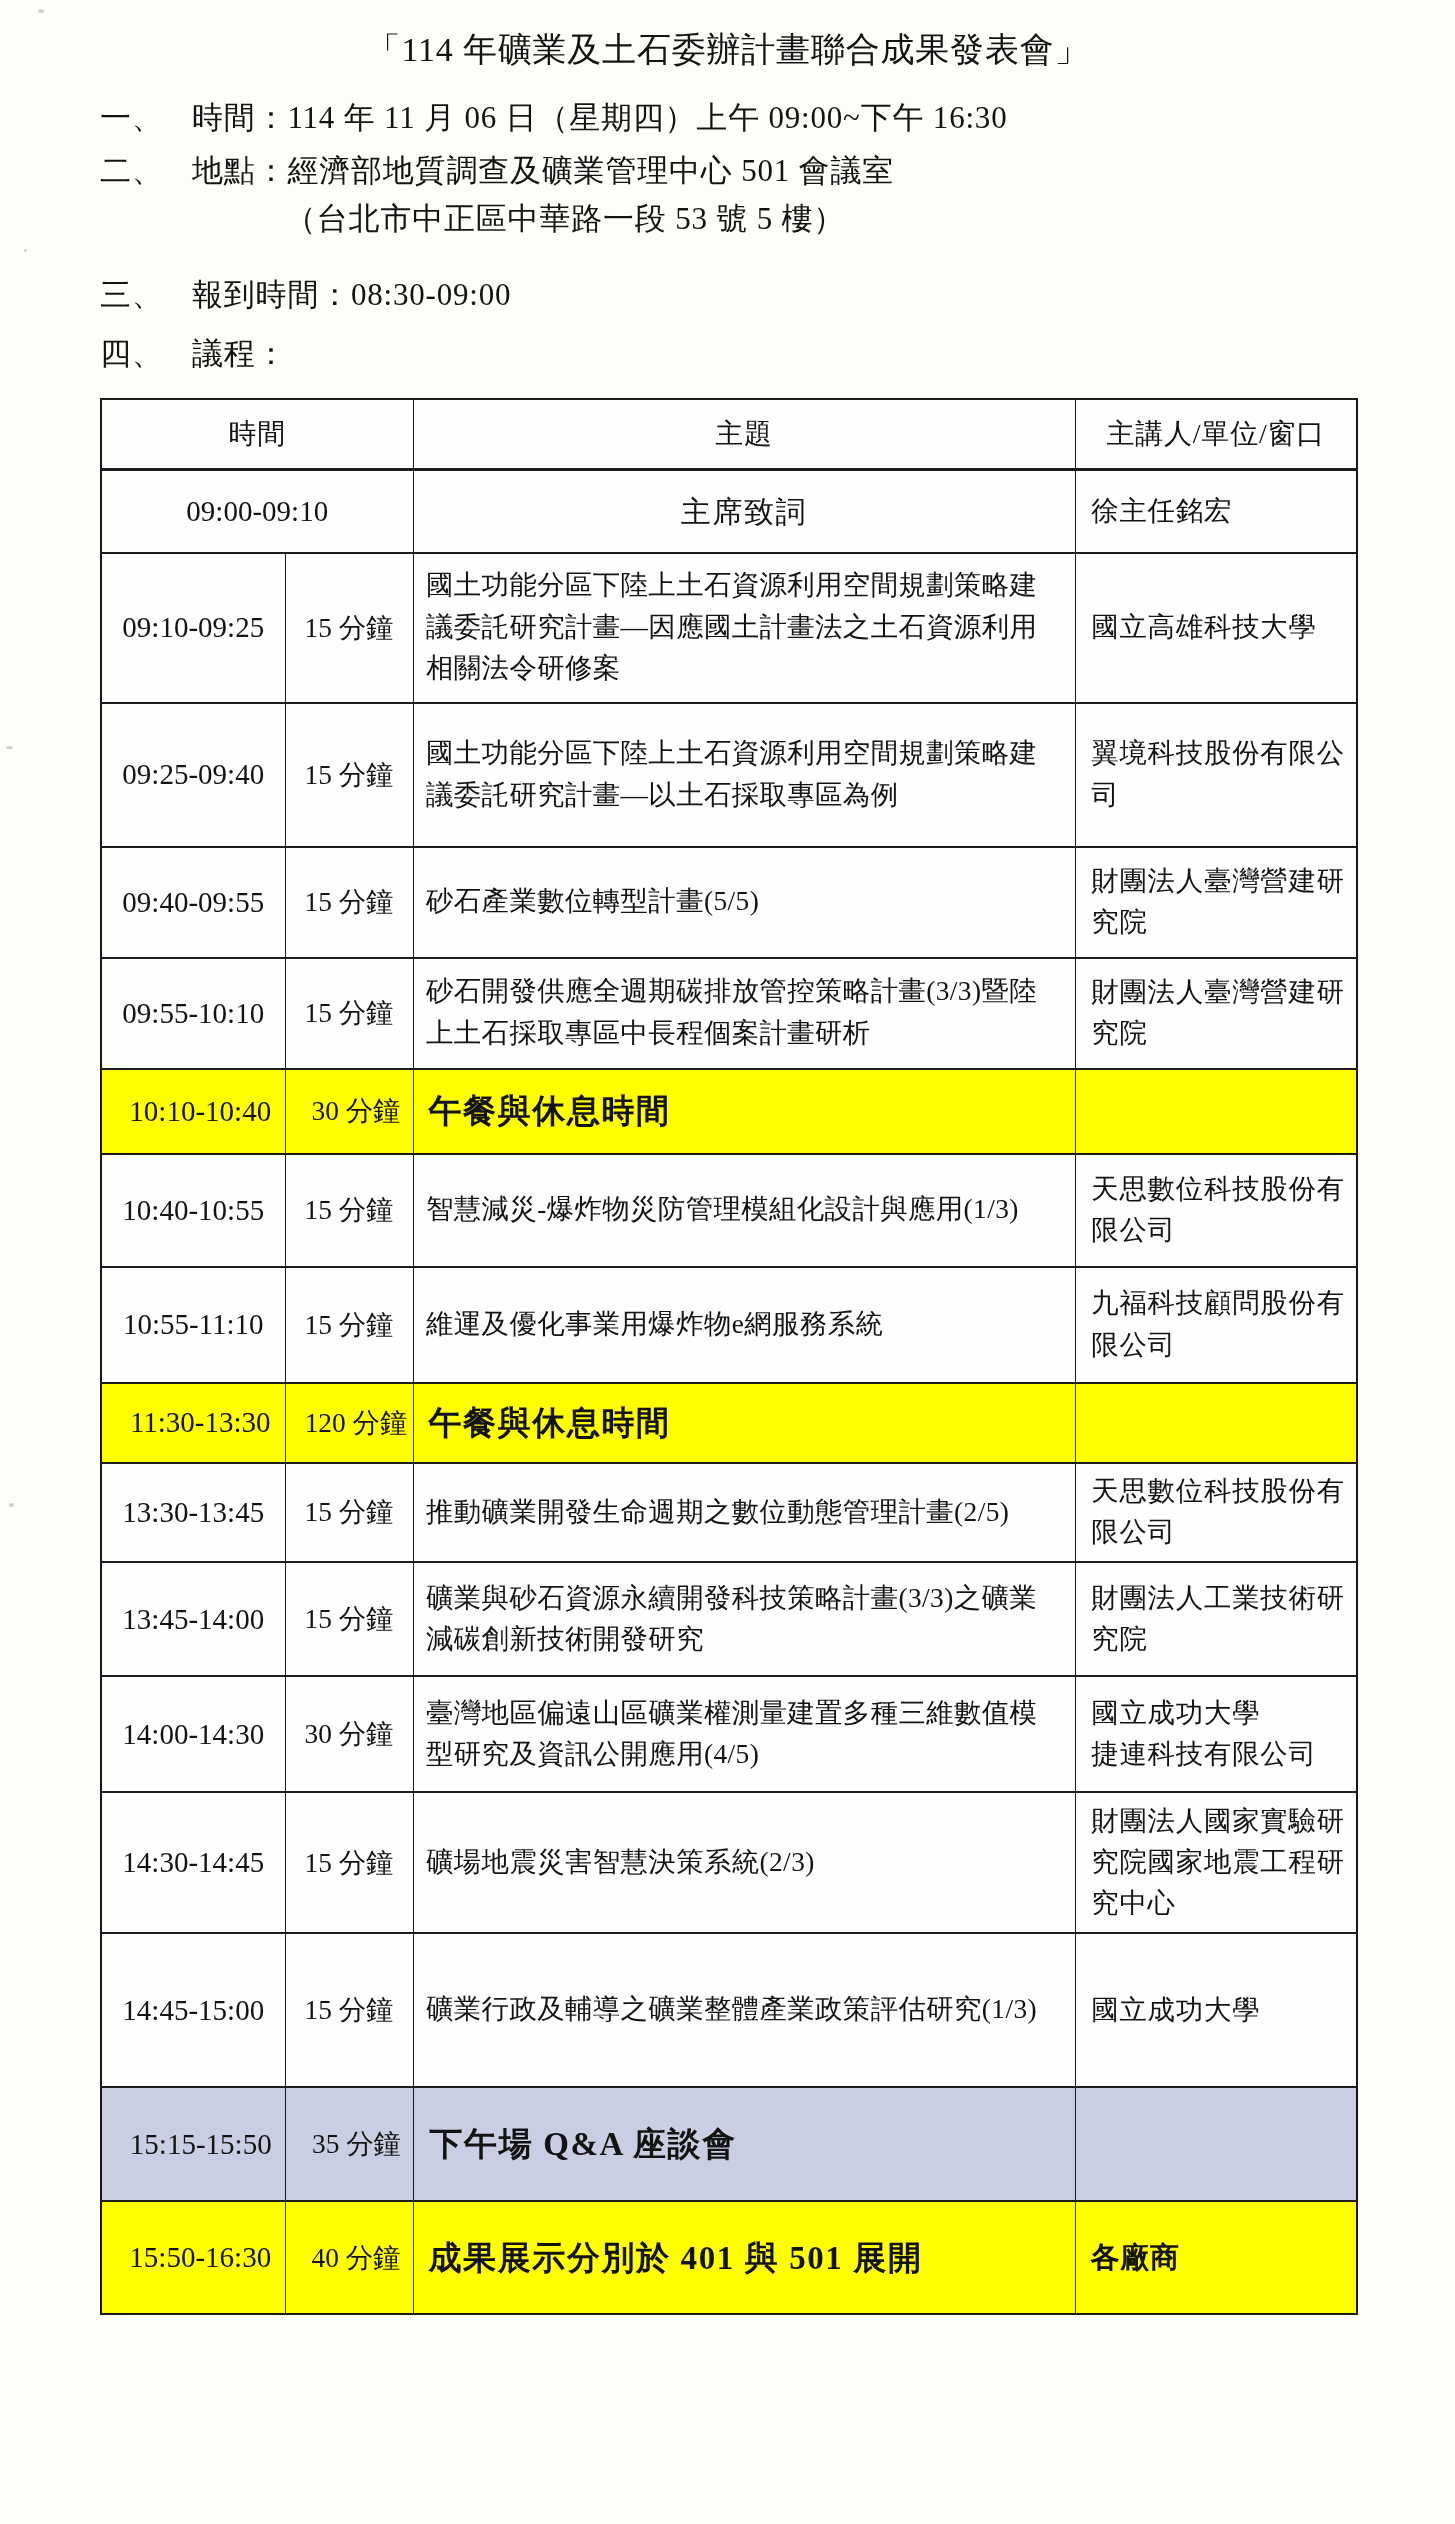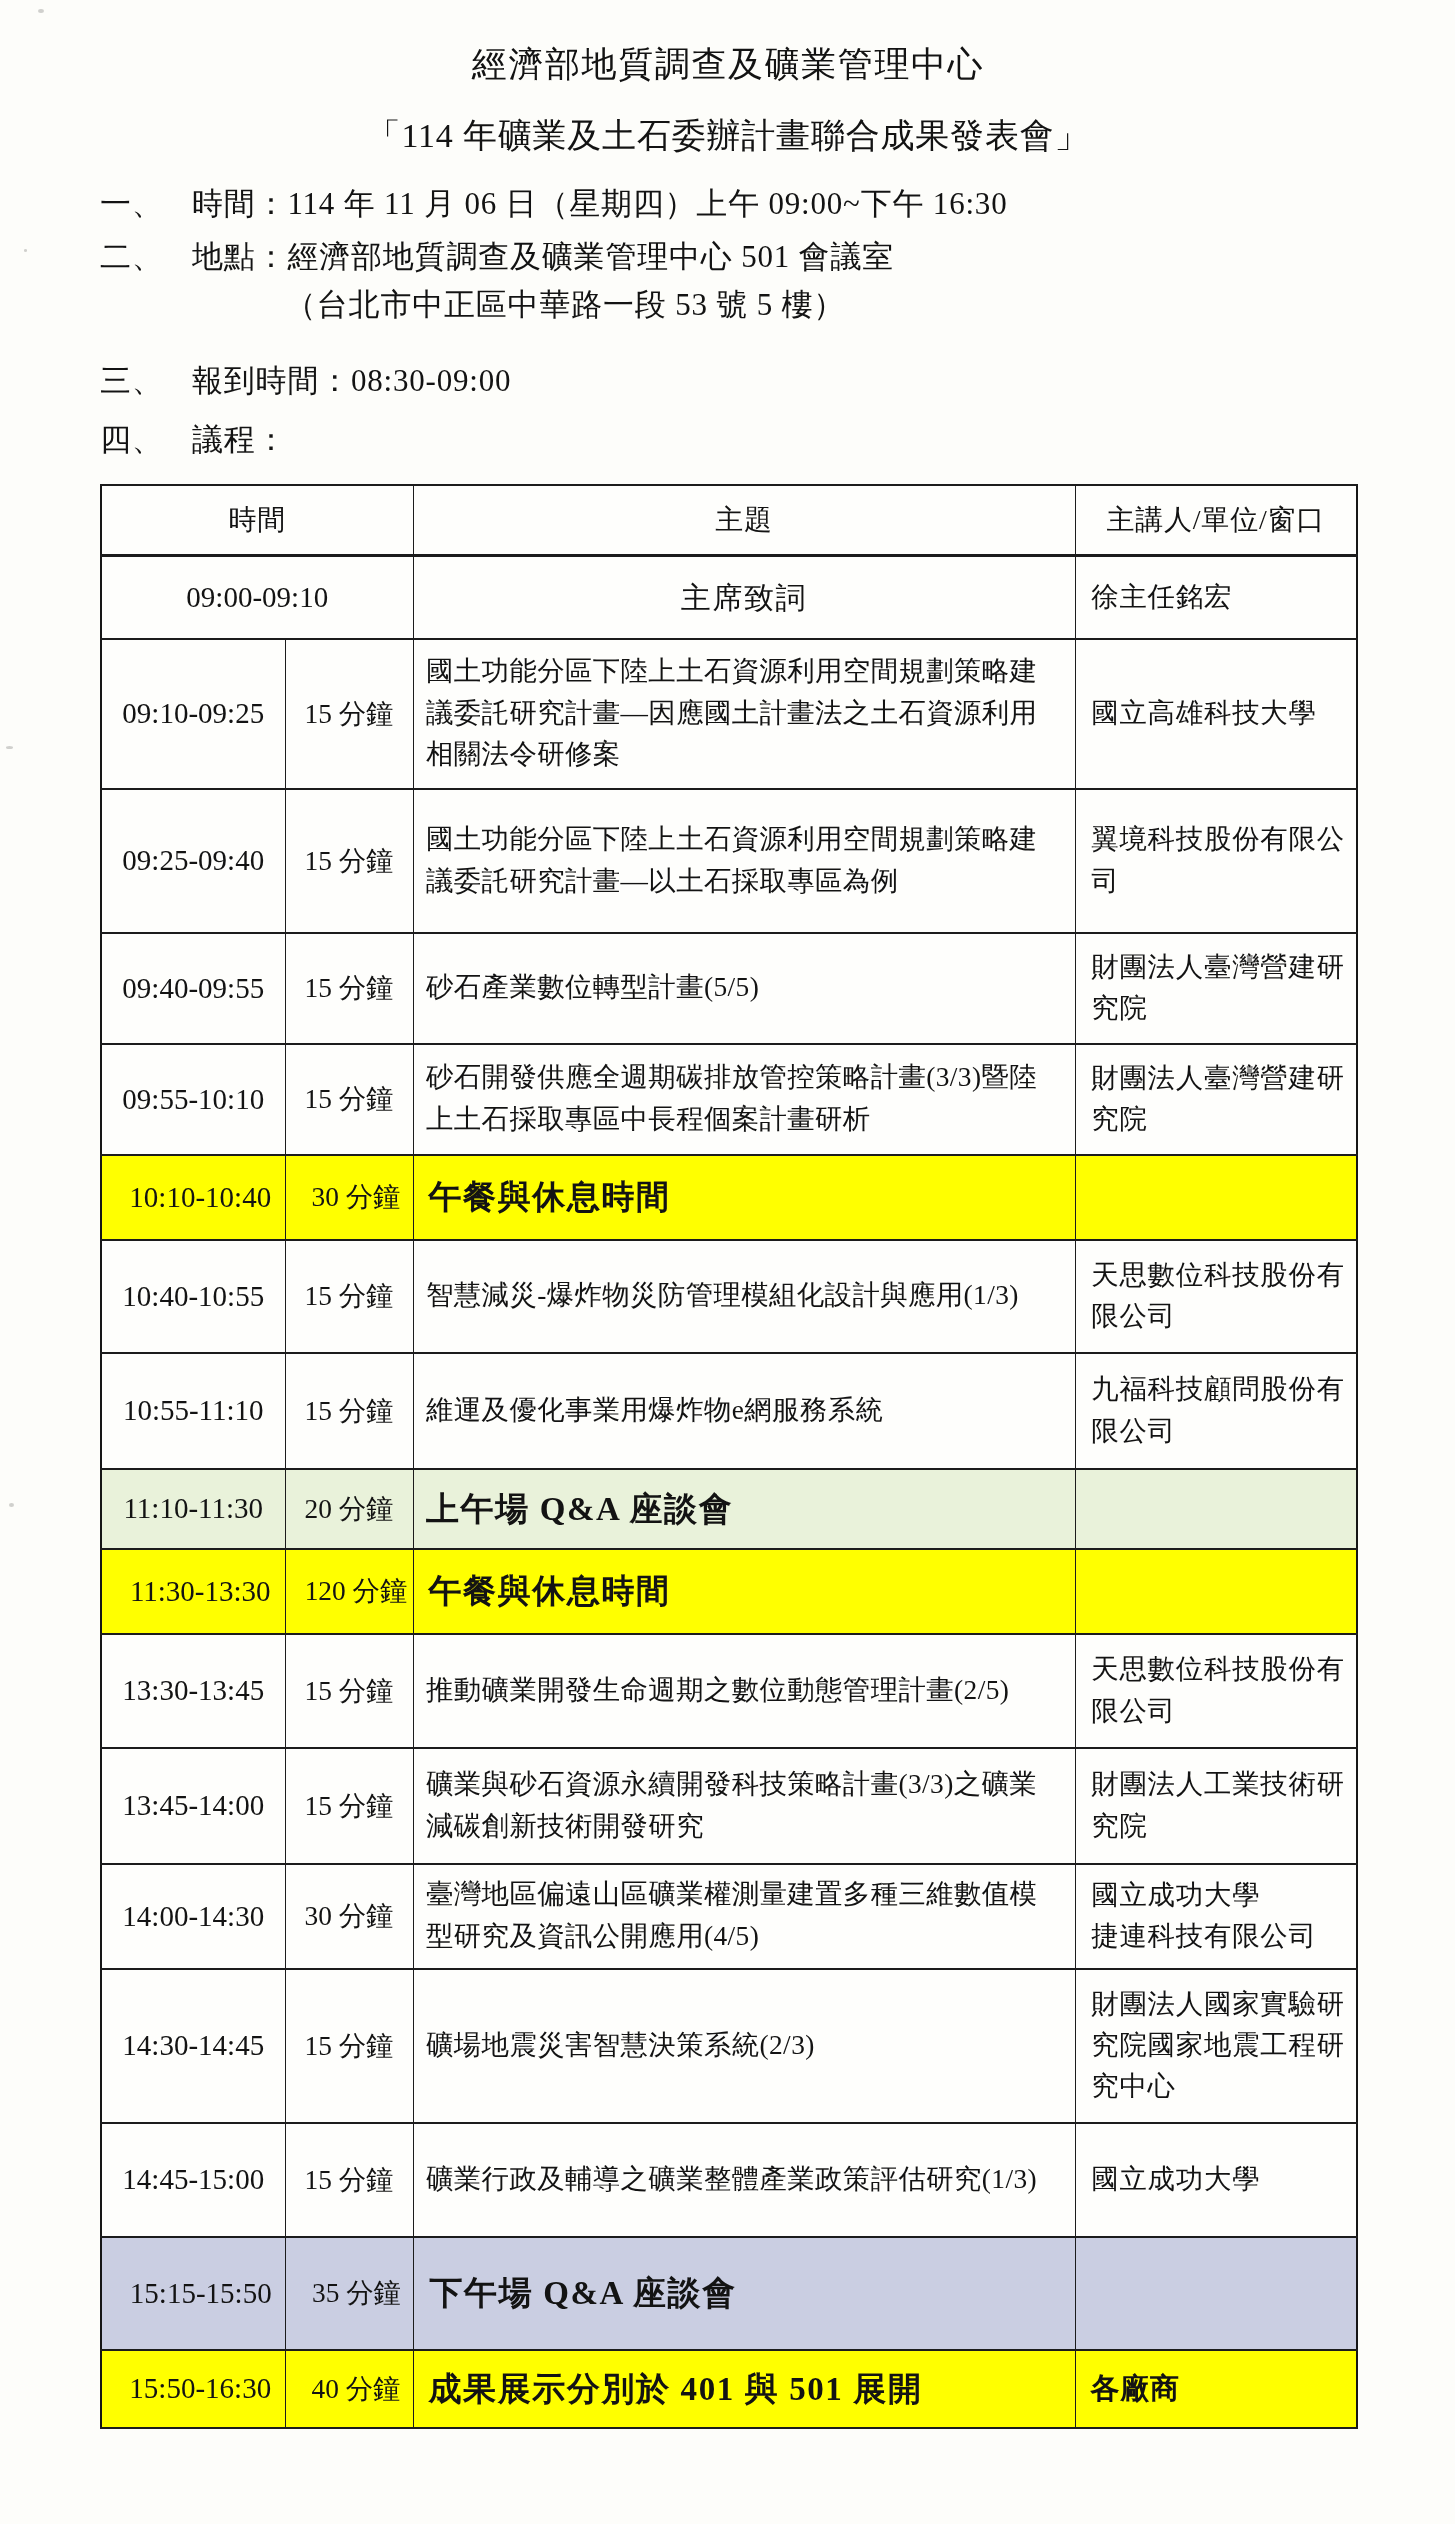--- a/index.html
+++ b/index.html
@@ -108,21 +108,20 @@
 </style>
 </head>
 <body>
 
 <div class="page" style="--hl-yellow: #ffff00; --hl-green: #e9f2da; --hl-lavender: #cacee2;">
   <div class="speck s1"></div>
   <div class="speck s2"></div>
   <div class="speck s3"></div>
   <div class="speck s4"></div>
 
-  <h1 class="org-title">經濟部地質調查及礦業管理中心</h1>
   <h2 class="event-title">「114 年礦業及土石委辦計畫聯合成果發表會」</h2>
 
   <div class="items">
     <div class="item">
       <span class="num">一、</span><span>時間：114 年 11 月 06 日（星期四）上午 09:00~下午 16:30</span>
     </div>
     <div class="item">
       <span class="num">二、</span><span>地點：經濟部地質調查及礦業管理中心 501 會議室</span>
       <div class="sub">（台北市中正區中華路一段 53 號 5 樓）</div>
     </div>
@@ -189,26 +188,20 @@
           <td class="c-dur">15 分鐘</td>
           <td class="c-topic">智慧減災-爆炸物災防管理模組化設計與應用(1/3)</td>
           <td class="c-speaker">天思數位科技股份有限公司</td>
         </tr>
         <tr class="k-normal">
           <td class="c-time">10:55-11:10</td>
           <td class="c-dur">15 分鐘</td>
           <td class="c-topic">維運及優化事業用爆炸物e網服務系統</td>
           <td class="c-speaker">九福科技顧問股份有限公司</td>
         </tr>
-        <tr class="k-green">
-          <td class="c-time">11:10-11:30</td>
-          <td class="c-dur">20 分鐘</td>
-          <td class="c-topic">上午場 Q&amp;A 座談會</td>
-          <td class="c-speaker"></td>
-        </tr>
         <tr class="k-yellow">
           <td class="c-time">11:30-13:30</td>
           <td class="c-dur">120 分鐘</td>
           <td class="c-topic">午餐與休息時間</td>
           <td class="c-speaker"></td>
         </tr>
         <tr class="k-normal">
           <td class="c-time">13:30-13:45</td>
           <td class="c-dur">15 分鐘</td>
           <td class="c-topic">推動礦業開發生命週期之數位動態管理計畫(2/5)</td>

